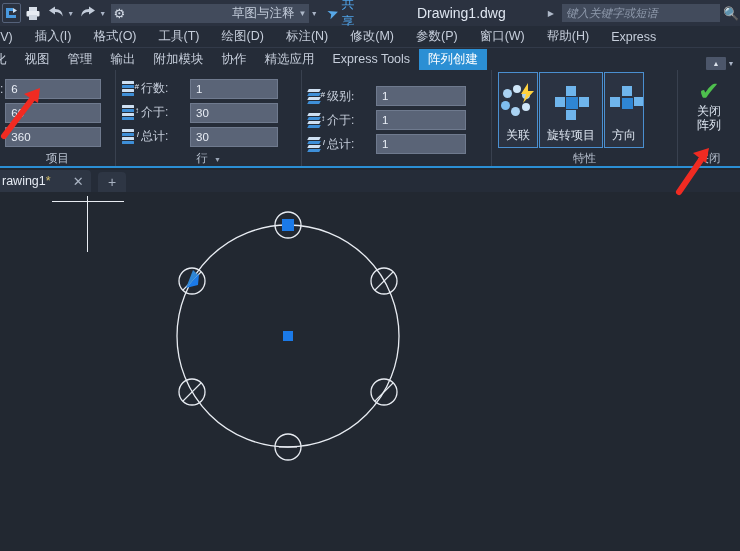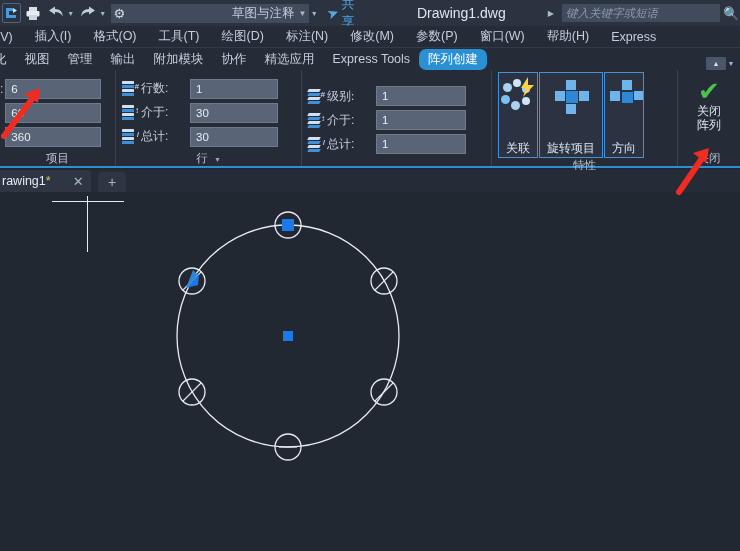--- a/index.html
+++ b/index.html
@@ -57,21 +57,21 @@
   
   .tabbar {
     position: absolute; left: 0; top: 48px; width: 740px; height: 22px;
     background: #252c38; display: flex; align-items: flex-end;
   }
   .tab {
     color: #c6cedb; font-size: 12.5px; padding: 2px 9px 3px 9px; white-space: nowrap;
     line-height: 16px;
   }
   .tab:first-child { padding-left: 0; margin-left: -6px; }
-  .tab.active { background: #2b8fd4; color: #ffffff; border-radius: 7px; }
+  .tab.active { background: #2b8fd4; color: #ffffff; }
   .tabbar-right { margin-left: auto; display: flex; align-items: center; padding-right: 4px; }
   .min-btn {
     width: 20px; height: 13px; background: #4c566a; border-radius: 1px;
     display: flex; align-items: center; justify-content: center;
     color: #dde3ec; font-size: 7px;
   }
 
   
   .ribbon {
     position: absolute; left: 0; top: 70px; width: 740px; height: 98px;
@@ -109,21 +109,21 @@
   .plg { position: absolute; left: 0; height: 3px; width: 12px; background: #3e8fd8;
          transform: skewX(-28deg); }
   .plg.l1 { top: 0;  background: #cfe0f2; }
   .plg.l2 { top: 4px; }
   .plg.l3 { top: 8px; background: #cfe0f2; }
   .plg.l4 { top: 12px; }
 
   
   .bigbtn {
     width: 40px; display: flex; flex-direction: column; align-items: center;
-    justify-content: space-between; padding-top: 4px; height: 86px;
+    justify-content: flex-start; padding-top: 10px; height: 76px;
     border: 1px solid transparent;
   }
   .bigbtn.sel { border-color: #4a8fd0; background: #2b3342; }
   .bigbtn .glyph { height: 44px; width: 38px; position: relative; }
   .bigbtn .blabel { color: #dbe3ee; font-size: 12px; white-space: nowrap; }
   .bigbtn.w2 { width: 64px; }
   .bigbtn.w2 .glyph { width: 60px; }
 
   .dot { position: absolute; border-radius: 50%; }
   .sq  { position: absolute; }

